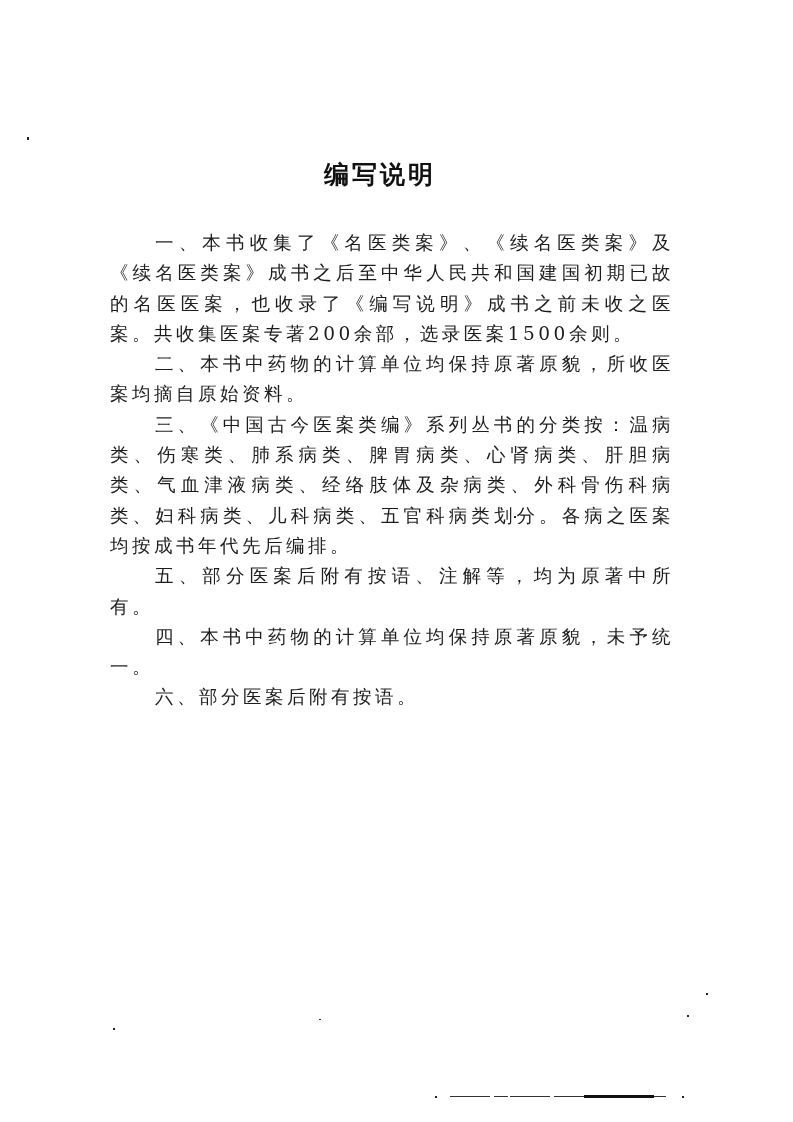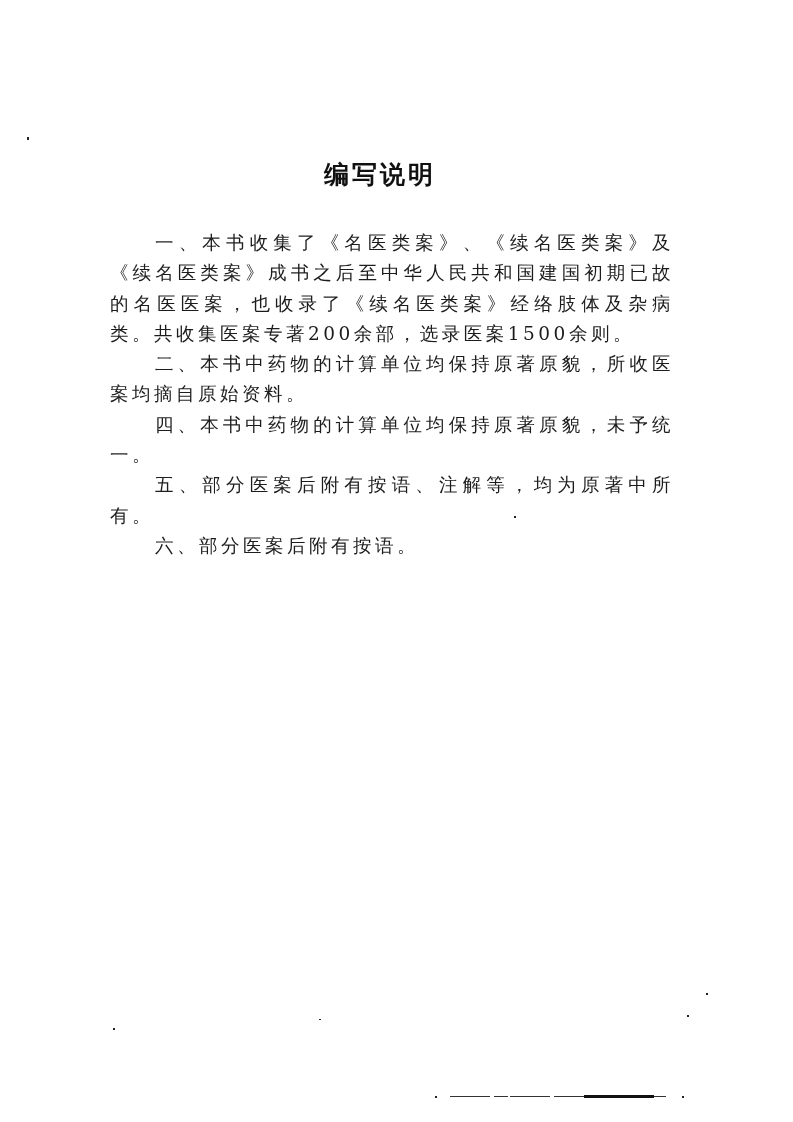--- a/index.html
+++ b/index.html
@@ -66,24 +66,25 @@
       height: 3px;
       background: #111;
     }
   </style>
 </head>
 <body>
 
 <div class="page-title">编写说明</div>
 
 <div class="body-text">
-  <p class="para">一、本书收集了《名医类案》、《续名医类案》及《续名医类案》成书之后至中华人民共和国建国初期已故的名医医案，也收录了《续名医类案》经络肢体及杂病类。共收集医案专著200余部，选录医案1500余则。</p>
+  <p class="para">一、本书收集了《名医类案》、《续名医类案》及《续名医类案》成书之后至中华人民共和国建国初期已故的名医医案，也收录了《编写说明》成书之前未收之医案。共收集医案专著200余部，选录医案1500余则。</p>
   <p class="para">二、本书中药物的计算单位均保持原著原貌，所收医案均摘自原始资料。</p>
+  <p class="para">三、《中国古今医案类编》系列丛书的分类按：温病类、伤寒类、肺系病类、脾胃病类、心肾病类、肝胆病类、气血津液病类、经络肢体及杂病类、外科骨伤科病类、妇科病类、儿科病类、五官科病类划分。各病之医案均按成书年代先后编排。</p>
+  <p class="para">五、部分医案后附有按语、注解等，均为原著中所有。</p>
   <p class="para">四、本书中药物的计算单位均保持原著原貌，未予统一。</p>
-  <p class="para">五、部分医案后附有按语、注解等，均为原著中所有。</p>
   <p class="para">六、部分医案后附有按语。</p>
 </div>
 
 <div class="speck" style="top:137px;left:27px;width:2px;height:3px;"></div>
 <div class="speck" style="top:516px;left:514px;width:2px;height:2px;"></div>
 <div class="speck" style="top:993px;left:706px;width:2px;height:2px;"></div>
 <div class="speck" style="top:1015px;left:687px;width:2px;height:2px;"></div>
 <div class="speck" style="top:1019px;left:319px;width:2px;height:1px;"></div>
 <div class="speck" style="top:1028px;left:113px;width:2px;height:2px;"></div>
 

